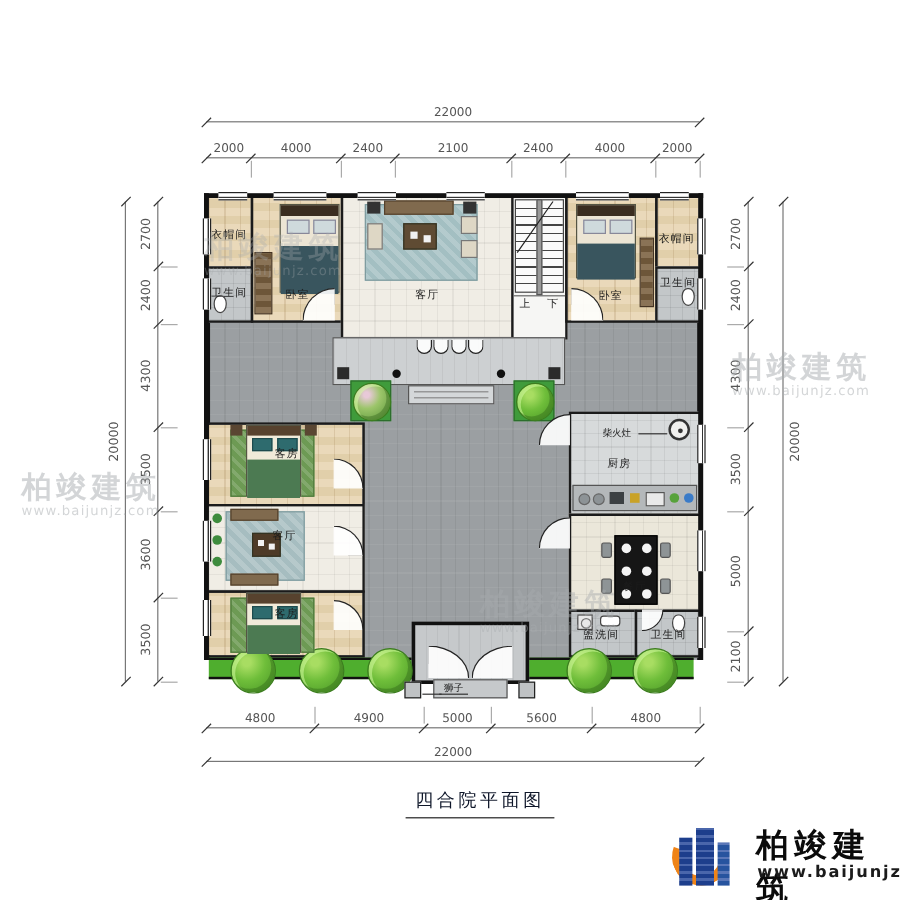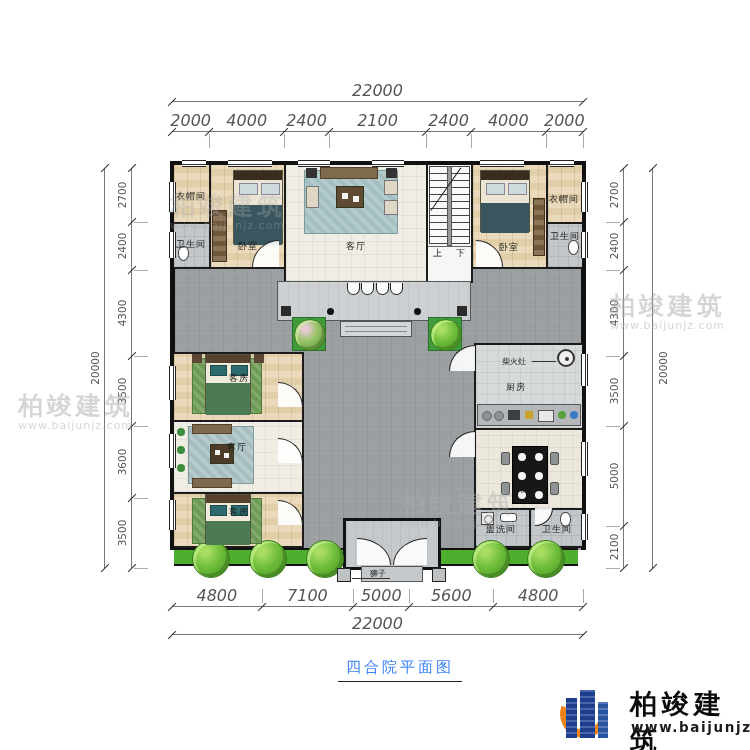--- a/index.html
+++ b/index.html
@@ -41,22 +41,22 @@
      linear-gradient(#333 1px,transparent 1px) 0 3px no-repeat,#fff;
      border-top:1.5px solid #222;border-bottom:1.5px solid #222;z-index:4;box-sizing:border-box;}
   .window-v{position:absolute;width:7px;background:
      linear-gradient(90deg,#333 1px,transparent 1px) 3px 0 no-repeat,#fff;
      border-left:1.5px solid #222;border-right:1.5px solid #222;z-index:4;box-sizing:border-box;}
   
   .dimline{position:absolute;background:#777;z-index:2;}
   .tick{position:absolute;width:11px;height:1px;background:#333;z-index:2;
         transform:translate(-50%,-50%) rotate(-45deg);}
   .ext{position:absolute;background:#aaa;z-index:2;}
-  .dimnum{position:absolute;font-size:16px;color:#555;z-index:2;white-space:nowrap;
-          transform:translate(-50%,-100%);font-style:italic;}
+  .dimnum{position:absolute;font-size:10px;color:#555;z-index:2;white-space:nowrap;
+          transform:translate(-50%,-100%);}
   .dimnum-v{position:absolute;font-size:10.5px;color:#555;z-index:2;white-space:nowrap;
           transform:translate(-50%,-50%) rotate(-90deg);}
   
   .roomlabel{position:absolute;font-size:9px;color:#1c1c1c;z-index:5;white-space:nowrap;
           transform:translate(-50%,-50%);letter-spacing:1px;}
   .annlabel{position:absolute;font-size:8px;color:#1c1c1c;z-index:5;white-space:nowrap;
           transform:translate(-50%,-50%);}
   .leader{position:absolute;background:#333;height:1px;z-index:5;}
   
   .furn{position:absolute;box-sizing:border-box;z-index:4;}
@@ -66,21 +66,21 @@
         box-shadow:inset -3px -3px 0 rgba(40,90,20,.35), inset 3px 2px 0 rgba(220,255,170,.5);}
   .tree-pink{background:radial-gradient(circle at 35% 30%, #e8c9d8 8%, #9cc56a 40%, #5f9a3c 90%);}
   .planter{position:absolute;background:#3f9b3b;border:1px solid #2c6e2c;z-index:3;box-sizing:border-box;}
   .grass{position:absolute;background:#4fae2e;border-top:2.5px solid #111;border-bottom:2.5px solid #111;
          z-index:2;box-sizing:border-box;}
   
   .wm{position:absolute;color:#a9adb0;opacity:.5;z-index:7;pointer-events:none;line-height:1.1;}
   .wm .cn{font-size:25px;font-weight:bold;letter-spacing:4px;display:block;}
   .wm .en{font-size:11px;letter-spacing:1px;display:block;}
   
-  .title-main{position:absolute;font-size:15px;color:#3b82f6;border-bottom:1.5px solid #222;
+  .title-main{position:absolute;font-size:15px;color:#0f172a;border-bottom:1.5px solid #222;
      padding:0 8px 4px;z-index:6;letter-spacing:3px;}
   .title-note{position:absolute;font-size:14px;color:#111;z-index:6;letter-spacing:1px;}
   .logo-cn{position:absolute;font-size:27px;font-weight:900;color:#0b0b0b;letter-spacing:5px;z-index:6;}
   .logo-en{position:absolute;font-size:13.5px;font-weight:bold;color:#1b1b1b;letter-spacing:1.6px;z-index:6;}
   .stairs{position:absolute;z-index:4;background:repeating-linear-gradient(180deg,#fafafa 0 6px,#444 6px 7px);
      border:1px solid #444;box-sizing:border-box;}
 </style>
 </head>
 <body>
 
@@ -301,21 +301,21 @@
       <div class="tick" style="left: 583px; top: 131.5px;"></div>
       <div class="ext" style="left: 583px; top: 134px; width: 1px; height: 14px;"></div>
       <div class="dimnum" style="left: 564.318px; top: 130px;">2000</div>
       <div class="dimline" style="left: 172px; top: 606px; width: 411px; height: 1px;"></div>
       <div class="tick" style="left: 172px; top: 606.5px;"></div>
       <div class="tick" style="left: 261.673px; top: 606.5px;"></div>
       <div class="ext" style="left: 261.673px; top: 589px; width: 1px; height: 14px;"></div>
       <div class="dimnum" style="left: 216.836px; top: 605px;">4800</div>
       <div class="tick" style="left: 353.214px; top: 606.5px;"></div>
       <div class="ext" style="left: 353.214px; top: 589px; width: 1px; height: 14px;"></div>
-      <div class="dimnum" style="left: 307.443px; top: 605px;">7100</div>
+      <div class="dimnum" style="left: 307.443px; top: 605px;">4900</div>
       <div class="tick" style="left: 409.259px; top: 606.5px;"></div>
       <div class="ext" style="left: 409.259px; top: 589px; width: 1px; height: 14px;"></div>
       <div class="dimnum" style="left: 381.236px; top: 605px;">5000</div>
       <div class="tick" style="left: 493.327px; top: 606.5px;"></div>
       <div class="ext" style="left: 493.327px; top: 589px; width: 1px; height: 14px;"></div>
       <div class="dimnum" style="left: 451.293px; top: 605px;">5600</div>
       <div class="tick" style="left: 583px; top: 606.5px;"></div>
       <div class="ext" style="left: 583px; top: 589px; width: 1px; height: 14px;"></div>
       <div class="dimnum" style="left: 538.164px; top: 605px;">4800</div>
       <div class="dimline" style="left: 172px; top: 634px; width: 411px; height: 1px;"></div>

